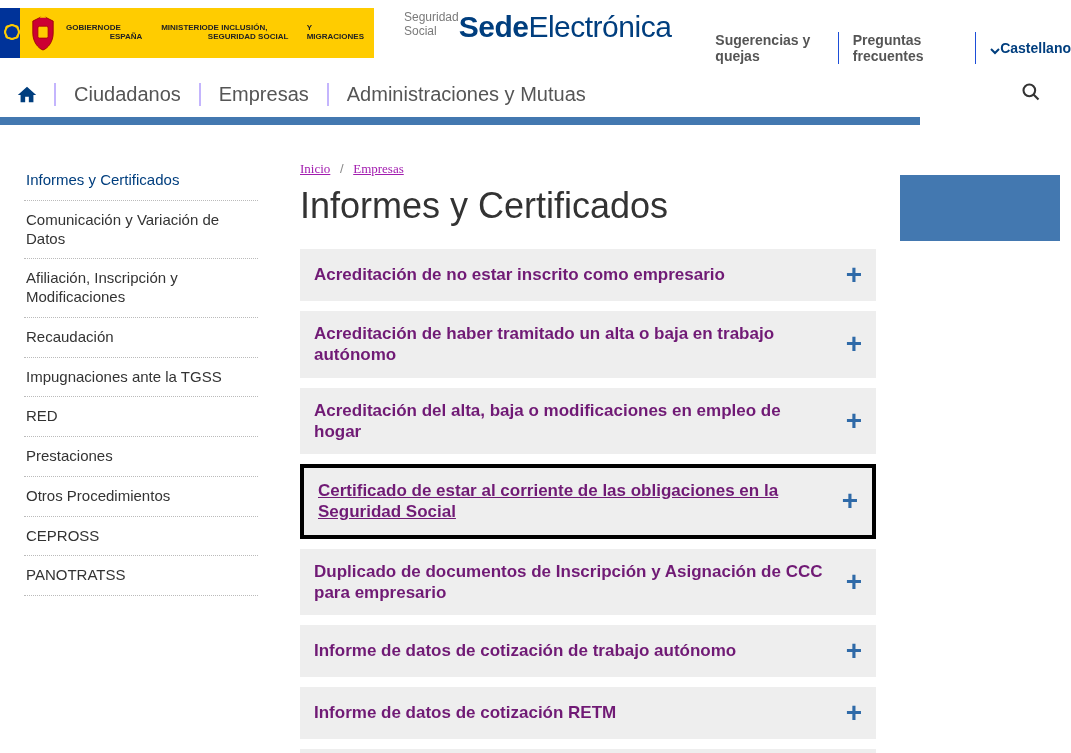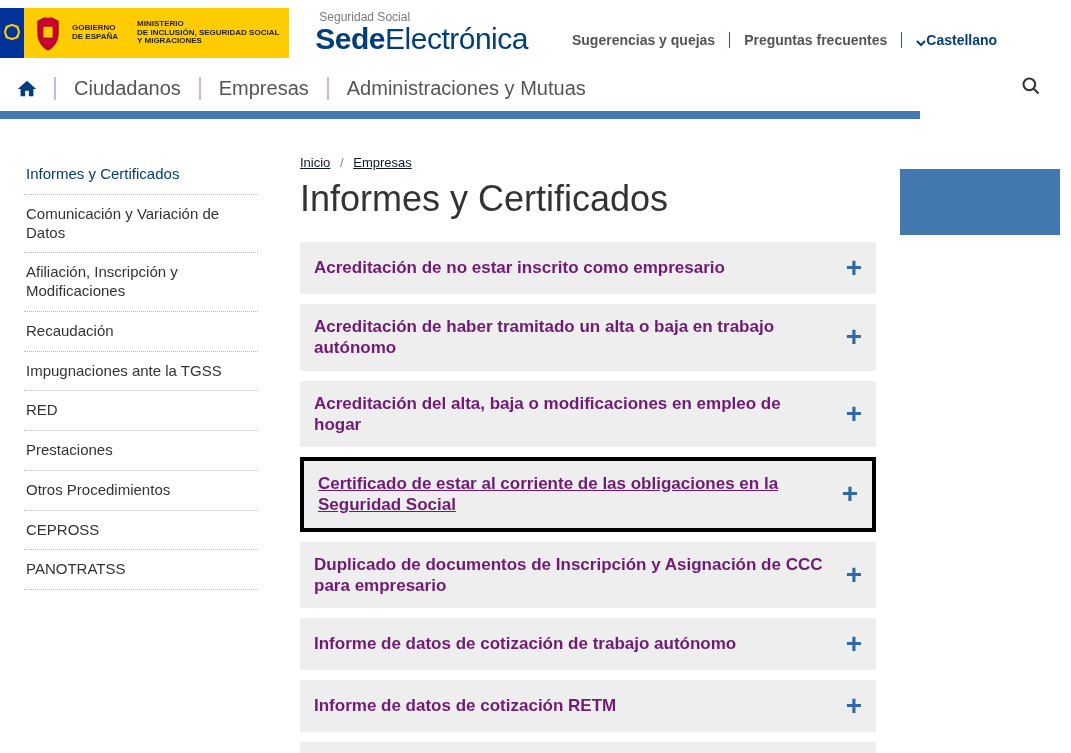--- a/index.html
+++ b/index.html
@@ -50,37 +50,37 @@
     padding: 0 10px 0 6px;
   }
   .coat {
     width: 36px; height: 40px;
     display: inline-flex;
     align-items: center;
     justify-content: center;
   }
   .gov-text {
     display: flex;
-    flex-direction: column;
+    flex-direction: row;
     justify-content: center;
     margin-left: 6px;
     font-size: 8px;
     font-weight: 600;
     line-height: 1.1;
     color: #222;
     text-transform: uppercase;
   }
   .gov-divider {
     width: 1px;
     background: rgba(0,0,0,0.2);
     margin: 4px 6px;
   }
   .brand {
     display: flex;
-    flex-direction: column;
+    flex-direction: row;
     margin-left: 2px;
     margin-top: 2px;
   }
   .brand-sub {
     font-size: 12px;
     color: #7a7a7a;
     margin-left: 4px;
     margin-bottom: -2px;
   }
   .brand-title {
@@ -175,23 +175,24 @@
     flex: 1;
     padding: 0 14px 0 30px;
     max-width: 620px;
   }
   .breadcrumb {
     font-size: 13px;
     color: #003e7e;
     margin-bottom: 8px;
   }
   .breadcrumb a {
-    color: #0f172a;
+    color: #a21caf;
     text-decoration: underline;
     cursor: pointer;
+    font-family: Liberation Serif, serif;
   }
   .breadcrumb .sep { color: #888; margin: 0 6px; text-decoration: none; }
   h1.page-title {
     font-size: 36px;
     font-weight: 300;
     color: #333;
     margin-bottom: 22px;
   }
   .accordion {
     display: flex;

